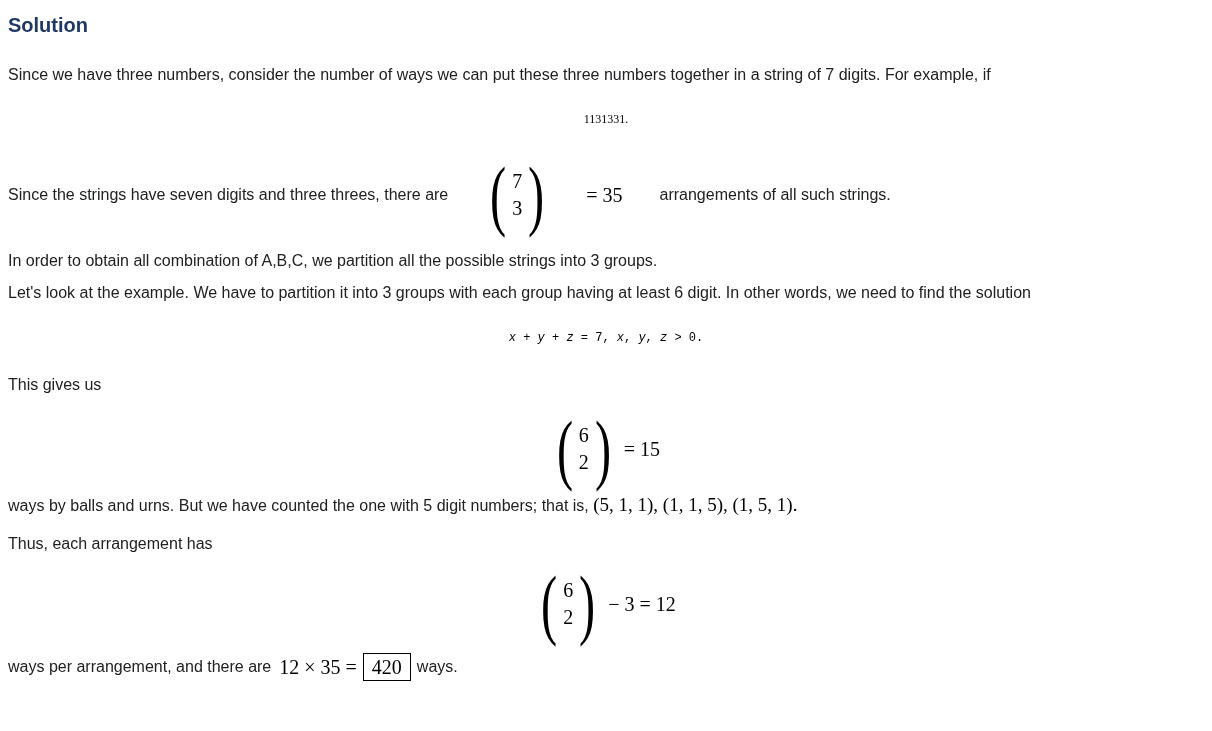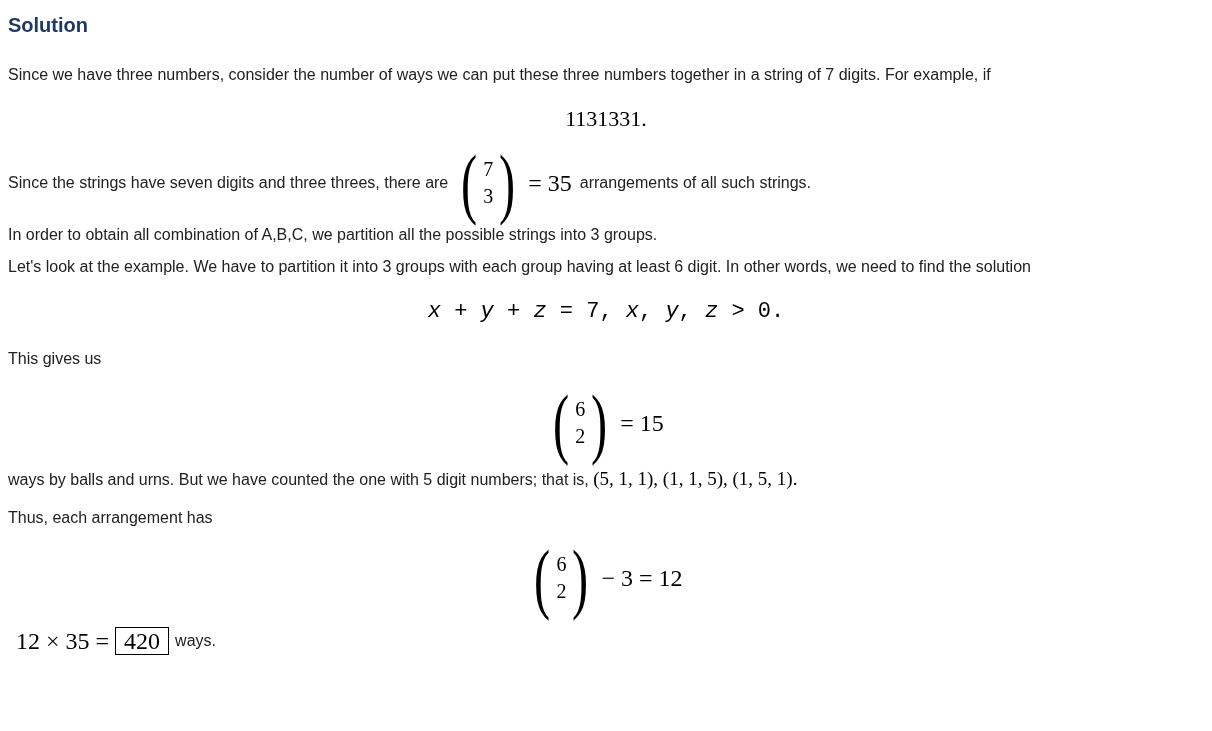--- a/index.html
+++ b/index.html
@@ -21,48 +21,49 @@
     font-weight: 700;
     margin: 2px 0 0 0;
     color: #203864;
   }
   .para {
     font-size: 16px;
     line-height: 26px;
     white-space: nowrap;
   }
   .mt-p1 { margin-top: 22px; }
-  .mt-p3 { }
+  .mt-p3 { margin-top: 14px; }
   .mt-p4 { margin-top: 6px; }
   .mt-p5 { margin-top: 20px; }
   .mt-p6 { }
   .mt-p7 { margin-top: 12px; }
 
   .math {
     font-family: "Liberation Serif", "DejaVu Serif", serif;
     font-size: 19px;
     color: #000000;
   }
   .it { font-style: italic; }
 
   .display {
     text-align: center;
     font-family: "Liberation Serif", "DejaVu Serif", serif;
-    font-size: 22px;
+    font-size: 12px;
     color: #000000;
   }
   .display-num { margin: 18px 0 0 0; line-height: 26px; }
   .display-eq  { margin: 18px 0 0 0; line-height: 28px; font-family: Liberation Mono, monospace; }
 
   .mathrow {
     display: flex;
     align-items: center;
     justify-content: flex-start;
-    margin-top: 12px;
+    margin-top: 24px;
     height: 78px;
+    gap: 29px;
   }
   .mathrow-center {
     display: flex;
     align-items: center;
     justify-content: center;
     height: 86px;
   }
   .mt-d3 { margin-top: 8px; }
   .mt-d4 { margin-top: 4px; }
 
@@ -85,21 +86,21 @@
     flex-direction: column;
     align-items: center;
     font-family: "Liberation Serif", "DejaVu Serif", serif;
     font-size: 20px;
     line-height: 27px;
     color: #000;
     padding: 0 1px;
   }
   .dmath {
     font-family: "Liberation Serif", "DejaVu Serif", serif;
-    font-size: 24px;
+    font-size: 20px;
     color: #000;
   }
   .gap-l { margin-left: 8px; }
   .gap-r { margin-right: 8px; }
 
   .lastline {
     display: flex;
     align-items: center;
     margin-top: 6px;
     font-size: 16px;
@@ -174,16 +175,17 @@
     <span class="stack">
       <span>6</span>
       <span>2</span>
     </span>
     <span class="paren">)</span>
   </span>
   <span class="dmath gap-l">− 3 = 12</span>
 </div>
 
 <div class="lastline">
+  <span>ways per arrangement, and there are </span>
   <span class="dmath gap-l">12 × 35 =</span>
   <span class="dmath boxed">420</span>
   <span> ways.</span>
 </div>
 
 </body></html>

